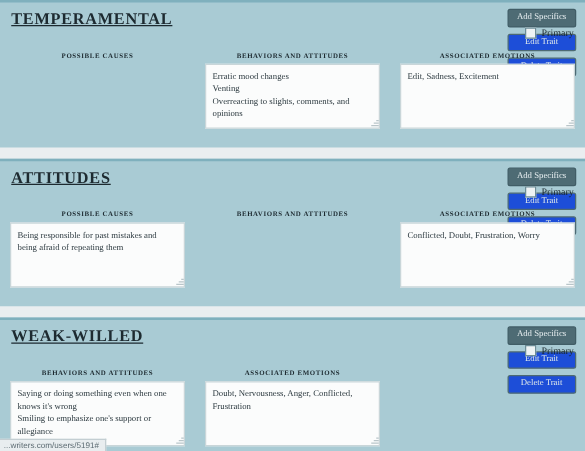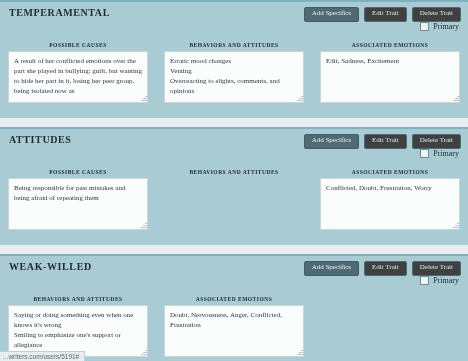--- a/index.html
+++ b/index.html
@@ -24,38 +24,40 @@
     margin-bottom: 9px;
     padding: 0;
   }
 
   .panel-title {
     position: absolute;
     left: 9px;
     top: 5px;
     font-family: "Liberation Serif", serif;
     font-weight: bold;
-    font-size: 10px;
+    font-size: 13px;
     letter-spacing: 0.6px;
     color: #1d2a30;
+    text-decoration: underline;
   }
 
   .btn-row {
     position: absolute;
     right: 7px;
     top: 5px;
     display: flex;
     gap: 5px;
+    flex-direction: column;
   }
 
   .btn {
     font-family: "Liberation Serif", serif;
     font-size: 7px;
     color: #dfe8ea;
-    background: #404040;
+    background: #1d4ed8;
     border: 1px solid #4d6a73;
     border-radius: 2px;
     padding: 2px 7px 3px 7px;
     line-height: 1.1;
     white-space: nowrap;
     cursor: pointer;
   }
   .btn.primary-action {
     background: #4e6b74;
     border-color: #41five;
@@ -178,28 +180,20 @@
       <button class="btn">Edit Trait</button>
       <button class="btn">Delete Trait</button>
     </div>
     <div class="primary-row">
       <span class="cb"></span>
       <span class="primary-label">Primary</span>
     </div>
     <div class="columns">
       <div class="col c1">
         <div class="col-header">POSSIBLE CAUSES</div>
-        <div class="ta-wrap">
-          <div class="ta">A result of her conflicted emotions over the part she played in bullying: guilt, but wanting to hide her part in it, losing her peer group, being isolated now as</div>
-          <span class="resize-grip">
-              <i></i>
-              <i></i>
-              <i></i>
-            </span>
-        </div>
       </div>
       <div class="col c2">
         <div class="col-header">BEHAVIORS AND ATTITUDES</div>
         <div class="ta-wrap">
           <div class="ta">Erratic mood changes
 Venting
 Overreacting to slights, comments, and opinions</div>
           <span class="resize-grip">
               <i></i>
               <i></i>

